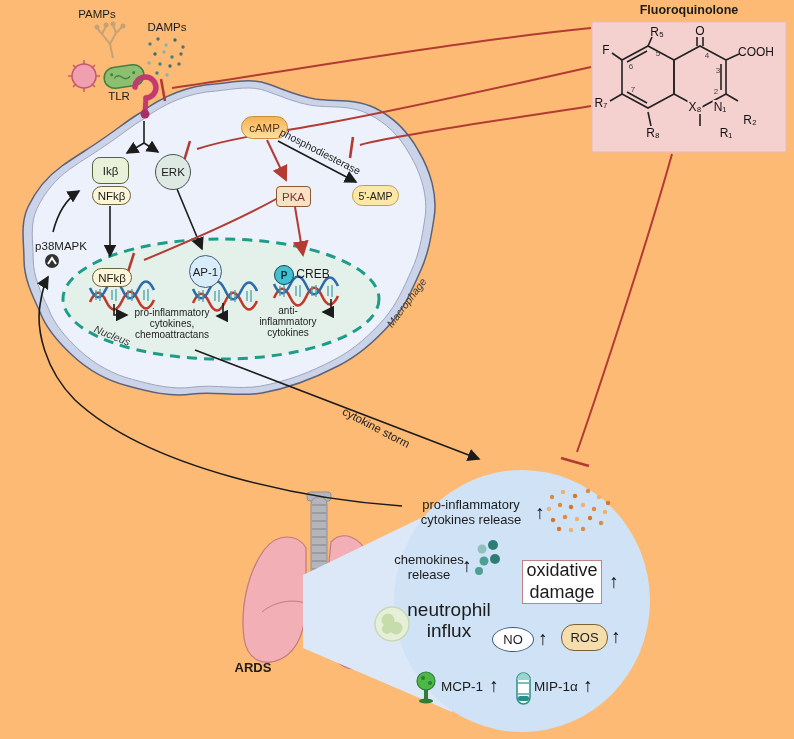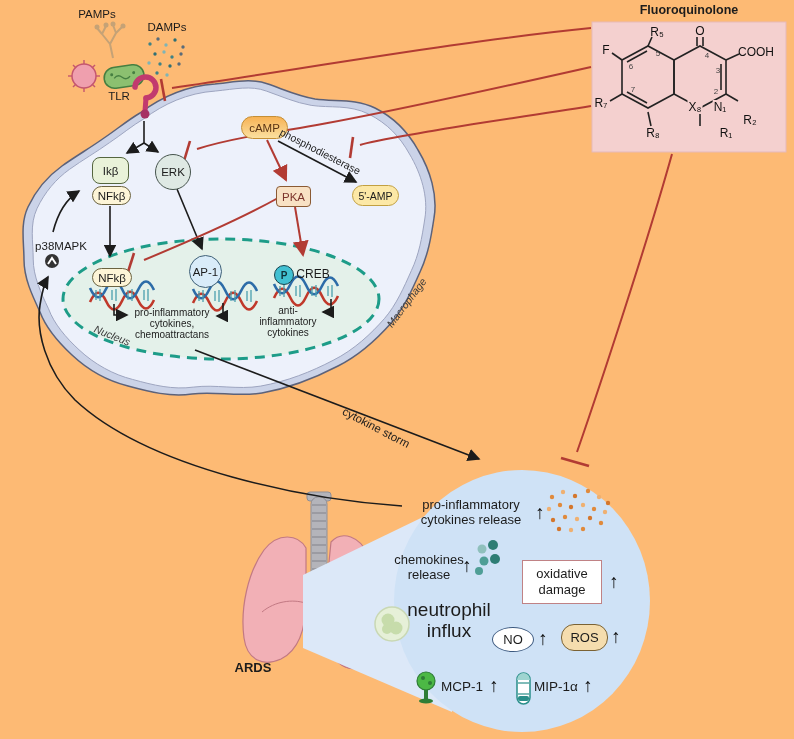--- a/index.html
+++ b/index.html
@@ -297,21 +297,21 @@
 <div class="lbl" style="left:376px;top:428px;transform:translate(-50%,-50%) rotate(27.5deg);">cytokine storm</div>
 
 <div class="lbl bold" style="left:253px;top:668px;font-size:13px;">ARDS</div>
 
 <div class="lbl" style="left:471px;top:513px;font-size:13px;">pro-inflammatory
 cytokines release</div>
 <span class="up" style="left:540px;top:513px;">↑</span>
 <div class="lbl" style="left:429px;top:568px;font-size:13px;">chemokines
 release</div>
 <span class="up" style="left:467px;top:566px;">↑</span>
-<div class="node" style="left:522px;top:560px;width:80px;height:44px;background:#ffffff;border:1.5px solid #c08285;font-size:13px;text-align:center;white-space:pre-line;line-height:1.2;">oxidative
+<div class="node" style="left:522px;top:560px;width:80px;height:44px;background:#ffffff;border:1.5px solid #c08285;font-size:18px;text-align:center;white-space:pre-line;line-height:1.2;">oxidative
 damage</div>
 <span class="up" style="left:614px;top:582px;">↑</span>
 <div class="lbl" style="left:449px;top:620px;font-size:19px;">neutrophil
 influx</div>
 <div class="node" style="left:492px;top:627px;width:42px;height:25px;background:#ffffff;border:1.5px solid #3d5a80;border-radius:50%;font-size:13px;">NO</div>
 <span class="up" style="left:543px;top:639px;">↑</span>
 <div class="node" style="left:561px;top:624px;width:47px;height:27px;background:#f5ddae;border:1.5px solid #7a6234;border-radius:13px;font-size:13px;">ROS</div>
 <span class="up" style="left:616px;top:637px;">↑</span>
 <div class="lbl" style="left:462px;top:687px;font-size:13.5px;">MCP-1</div>
 <span class="up" style="left:494px;top:686px;">↑</span>

